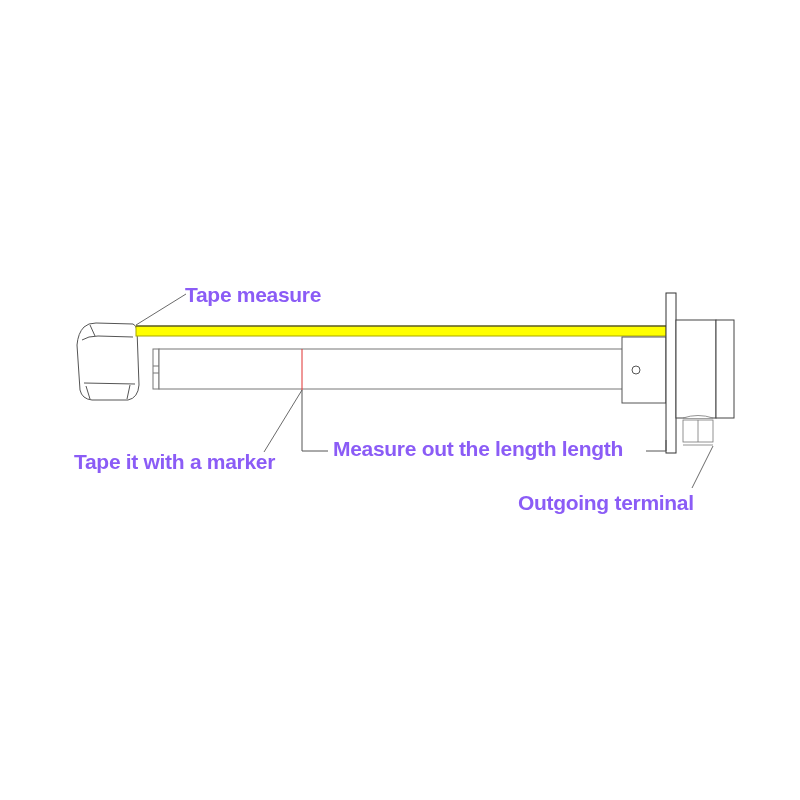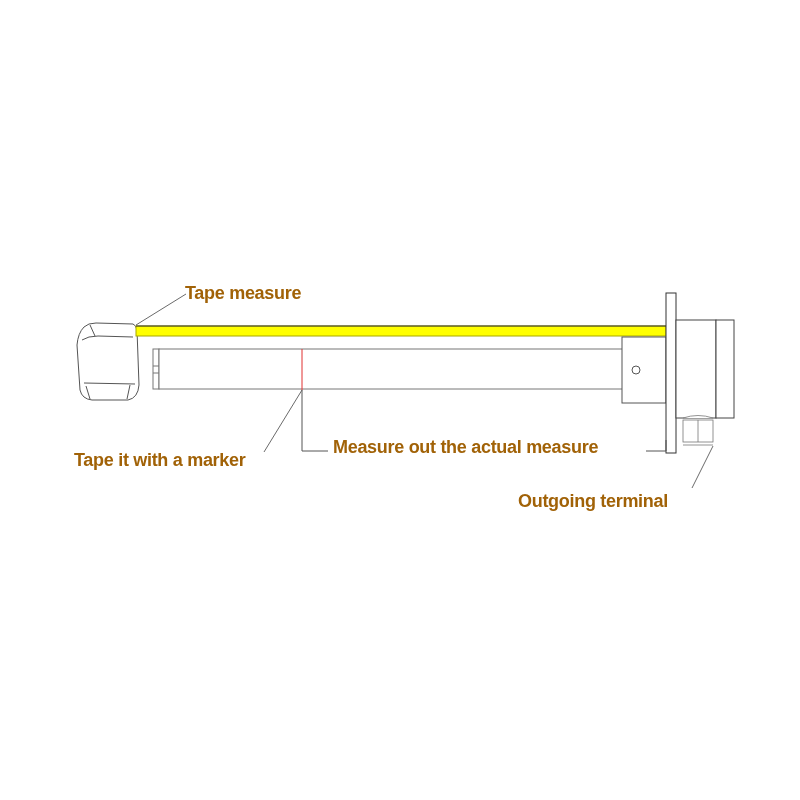--- a/index.html
+++ b/index.html
@@ -2,22 +2,22 @@
 <html><head>
 <meta charset="utf-8">
 <style>
   html, body { margin:0; padding:0; background:#ffffff; }
   body { width:800px; height:800px; position:relative; overflow:hidden; }
   svg { position:absolute; left:0; top:0; }
   .label {
     position:absolute;
     font-family: "Liberation Sans", sans-serif;
     font-weight:bold;
-    font-size:18px;
-    color:#a16207;
+    font-size:21px;
+    color:#8b5cf6;
     white-space:nowrap;
     letter-spacing:-0.3px;
   }
 </style>
 </head>
 <body>
 
 <svg width="800" height="800" viewBox="0 0 800 800">
 
   <g fill="#fff" stroke="#555" stroke-width="1">
@@ -63,14 +63,14 @@
     <line x1="683" y1="445" x2="713" y2="445"></line>
   </g>
   <line x1="713" y1="446" x2="692" y2="488" stroke="#444" stroke-width="0.8"></line>
 
   <polyline points="302,390 302,451 328,451" fill="none" stroke="#555" stroke-width="1"></polyline>
   <polyline points="646,451 666,451 666,440" fill="none" stroke="#555" stroke-width="1"></polyline>
 </svg>
 
 <div class="label" style="left:185px; top:283px;">Tape measure</div>
 <div class="label" style="left:74px; top:450px;">Tape it with a marker</div>
-<div class="label" style="left:333px; top:437px;">Measure out the actual measure</div>
+<div class="label" style="left:333px; top:437px;">Measure out the length length</div>
 <div class="label" style="left:518px; top:491px;">Outgoing terminal</div>
 
 </body></html>

